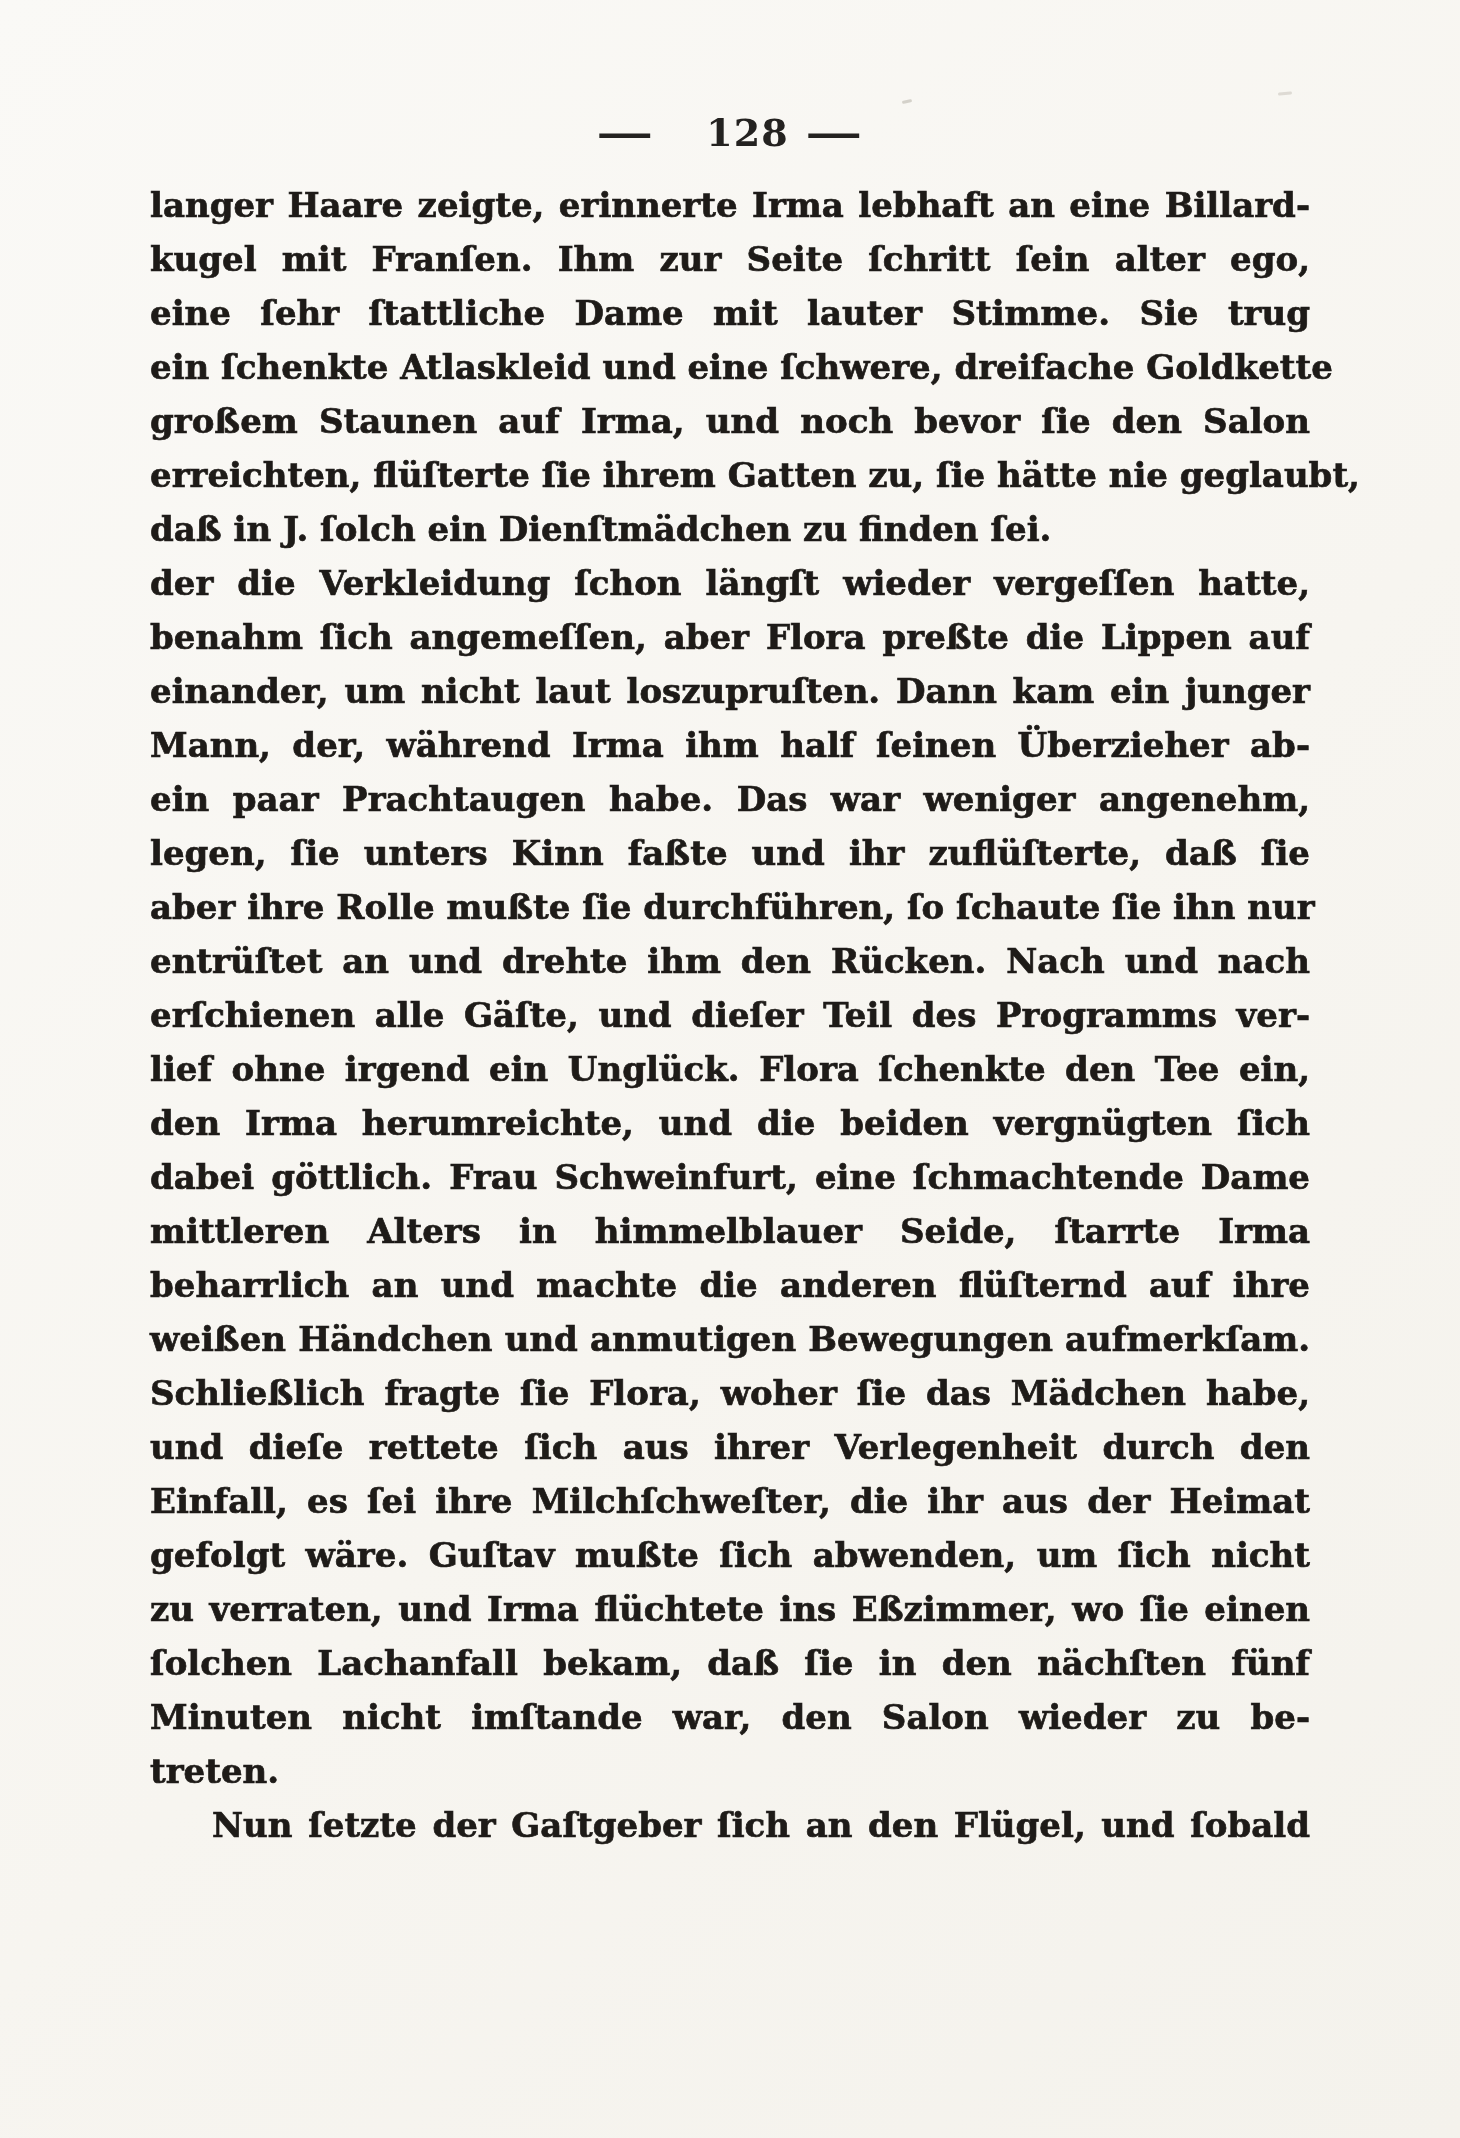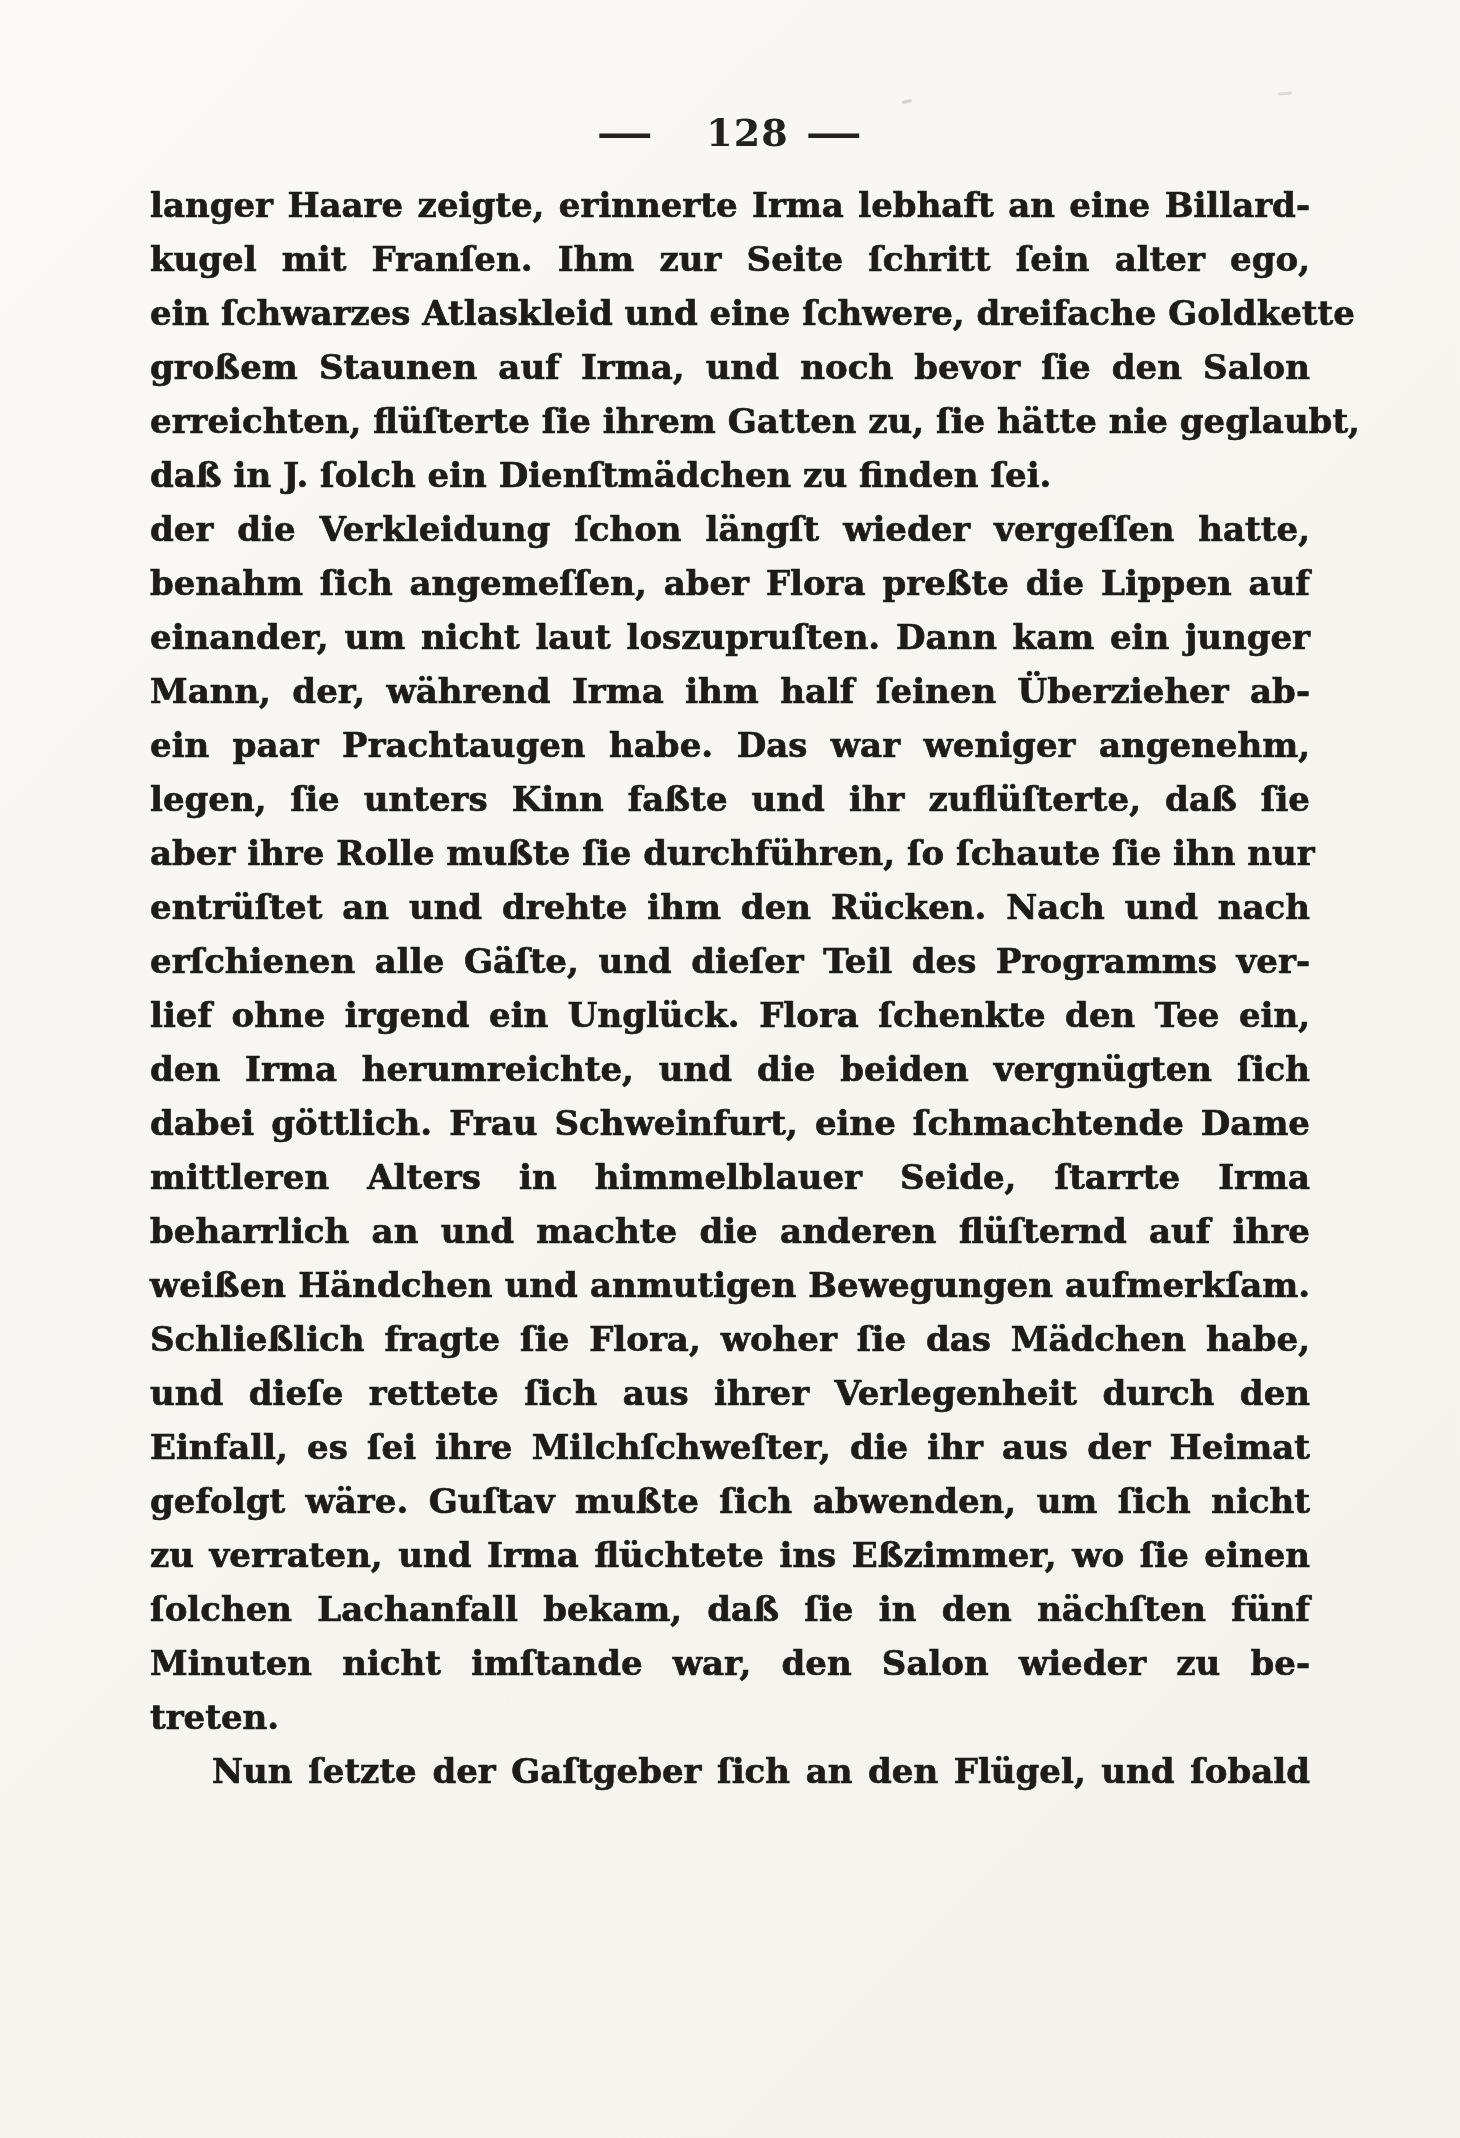--- a/index.html
+++ b/index.html
@@ -81,21 +81,22 @@
   <div class="speck speck-1"></div>
   <div class="speck speck-2"></div>
 
   <div class="header">
     <span class="dash">—</span><span class="page-num">128</span><span class="dash">—</span>
   </div>
 
   <div class="text-block">
     <div class="line">langer Haare zeigte, erinnerte Irma lebhaft an eine Billard-</div>
     <div class="line">kugel mit Franſen.  Ihm zur Seite ſchritt ſein alter ego,</div>
-    <div class="line">ein ſchwarzes Atlaskleid und eine ſchwere, dreifache Goldkette</div>
+    <div class="line">eine ſehr ſtattliche Dame mit lauter Stimme.  Sie trug</div>
+    <div class="line">ein ſchenkte Atlaskleid und eine ſchwere, dreifache Goldkette</div>
     <div class="line">großem Staunen auf Irma, und noch bevor ſie den Salon</div>
     <div class="line">erreichten, flüſterte ſie ihrem Gatten zu, ſie hätte nie geglaubt,</div>
     <div class="line para-end">daß in J. ſolch ein Dienſtmädchen zu finden ſei.</div>
     <div class="line">der die Verkleidung ſchon längſt wieder vergeſſen hatte,</div>
     <div class="line">benahm ſich angemeſſen, aber Flora preßte die Lippen auf</div>
     <div class="line">einander, um nicht laut loszupruſten.  Dann kam ein junger</div>
     <div class="line">Mann, der, während Irma ihm half ſeinen Überzieher ab-</div>
     <div class="line">ein paar Prachtaugen habe.  Das war weniger angenehm,</div>
     <div class="line">legen, ſie unters Kinn faßte und ihr zuflüſterte, daß ſie</div>
     <div class="line">aber ihre Rolle mußte ſie durchführen, ſo ſchaute ſie ihn nur</div>

